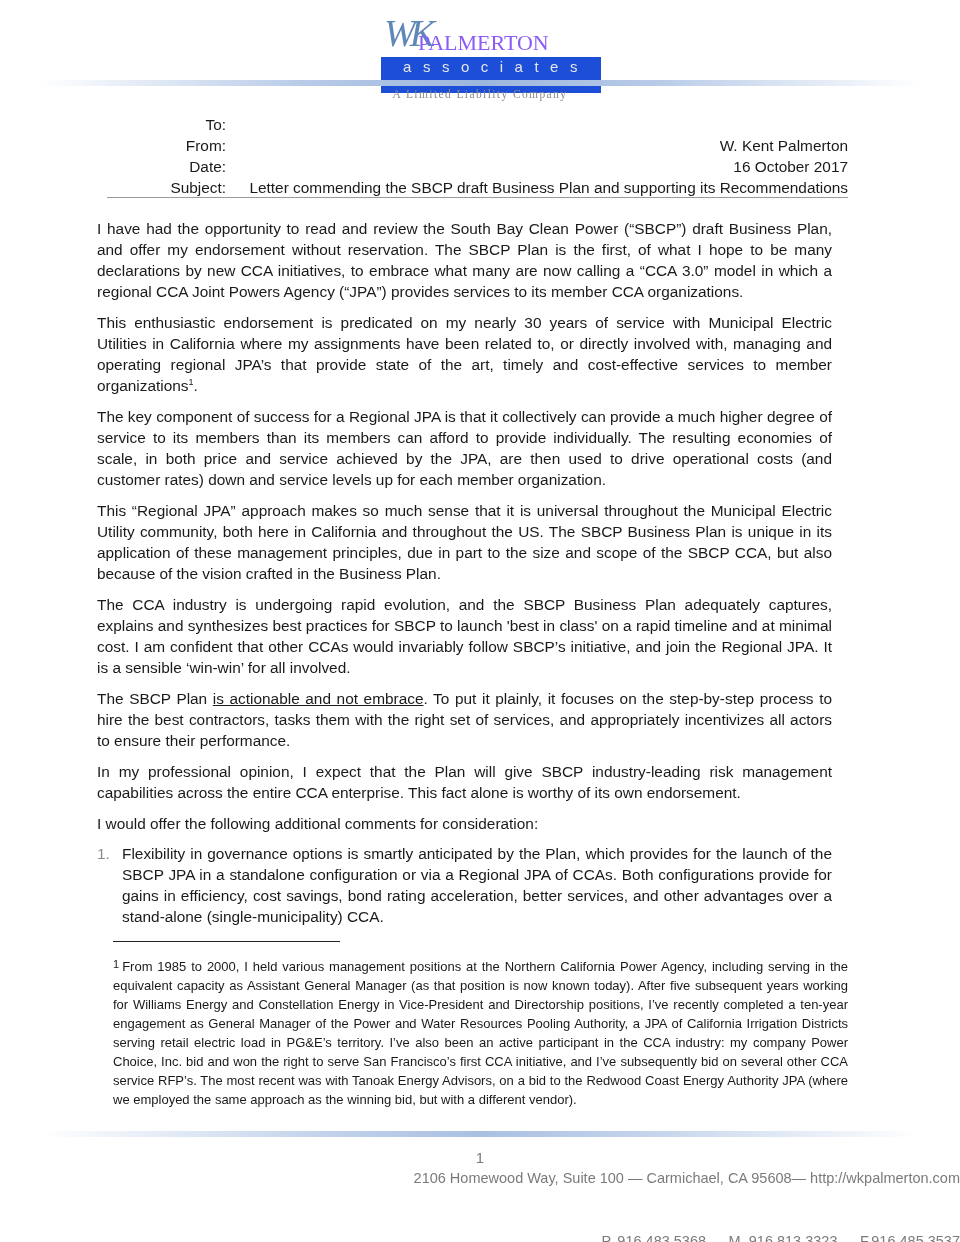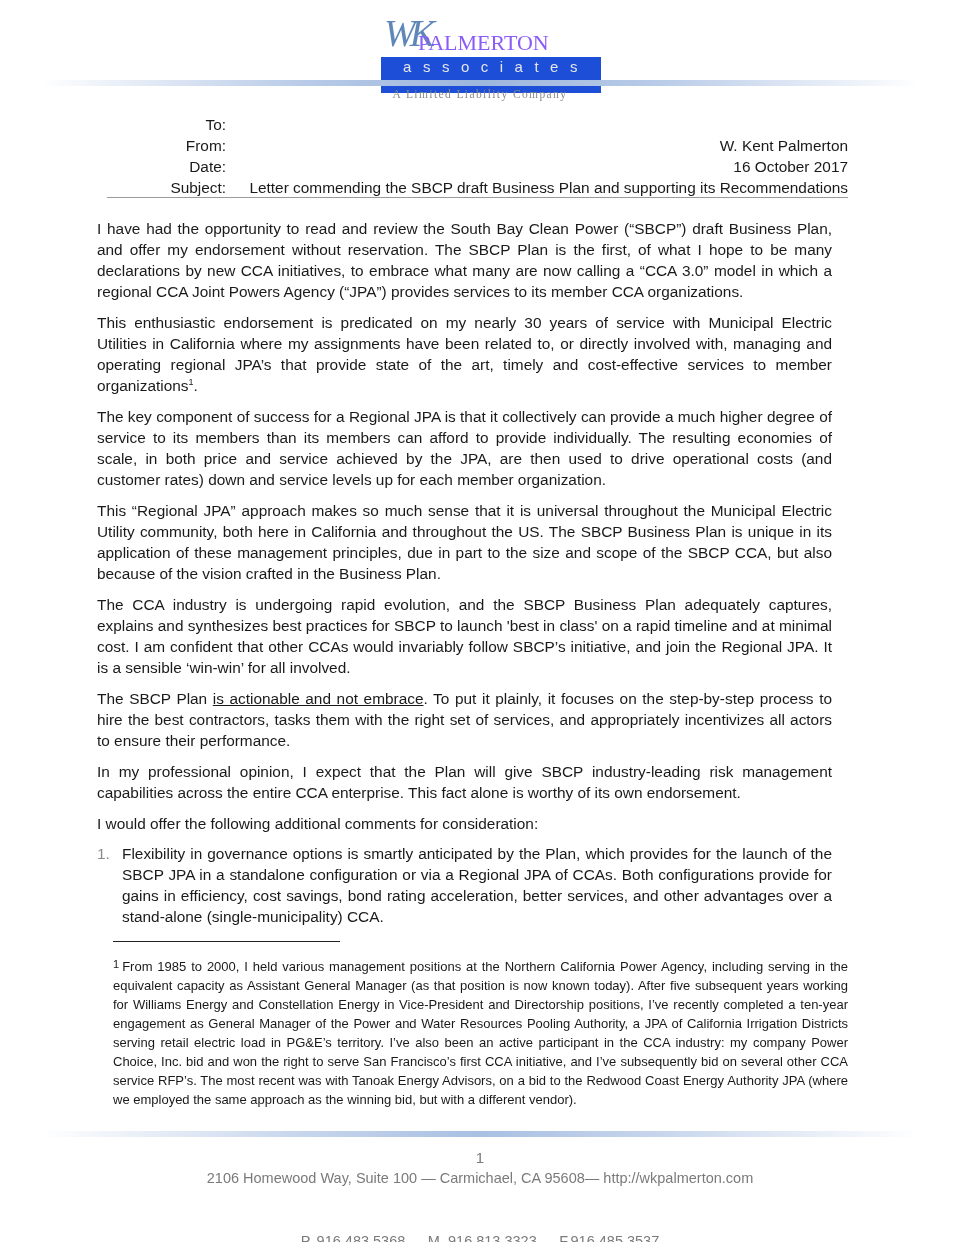--- a/index.html
+++ b/index.html
@@ -60,21 +60,21 @@
 
   .footer-rule {
     position: absolute; left: 40px; top: 1131px; width: 880px; height: 6px;
     background: linear-gradient(to right, rgba(200,214,236,0) 0%, #c6d5ec 30%, #a9c0e2 50%, #c6d5ec 70%, rgba(200,214,236,0) 100%);
   }
   .page-num {
     position: absolute; left: 0; width: 960px; top: 1148px; text-align: center;
     font-size: 15px; color: #7a7a7a; line-height: 20px;
   }
   .footer-line {
-    position: absolute; left: 0; width: 960px; text-align: center;
+    position: absolute; left: 0; width: 960px; text-align: right;
     font-size: 14.5px; color: #7a7a7a; line-height: 20px;
   }
   .footer-line.l1 { top: 1168px; }
   .footer-line.l2 { top: 1231px; text-decoration: underline; }
 </style>
 </head>
 <body>
 
 <div class="letterhead">
   <div class="logo-wk">WK</div>

